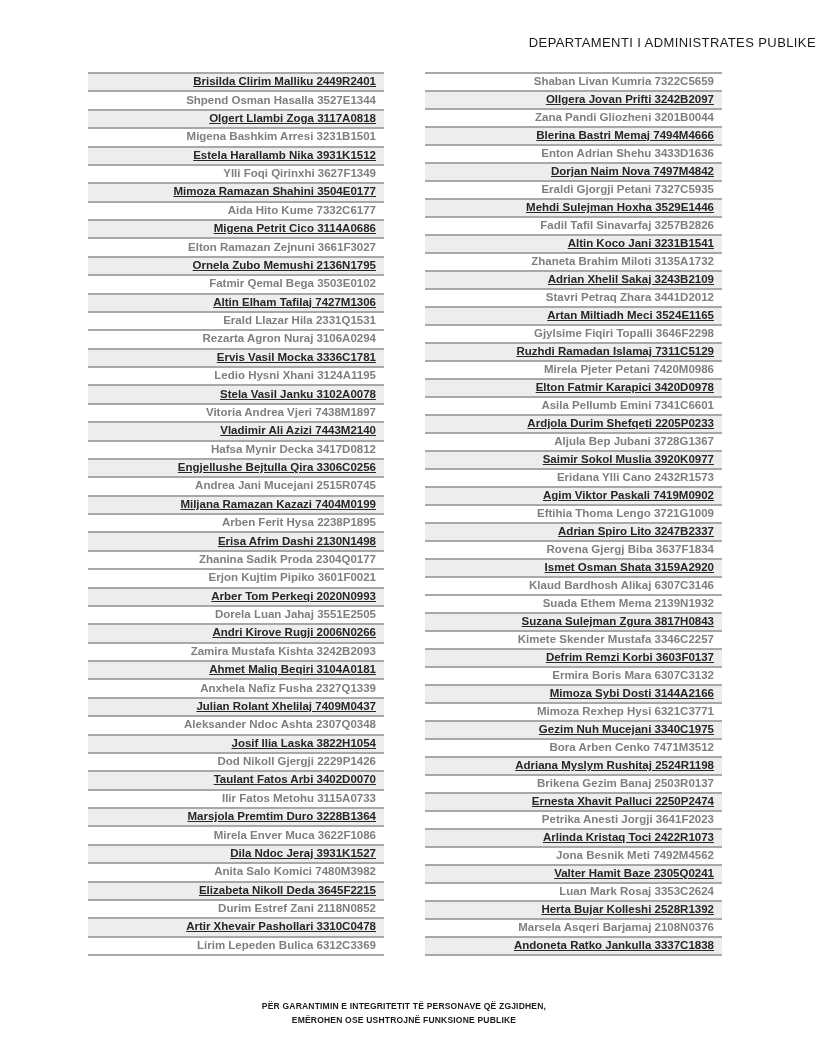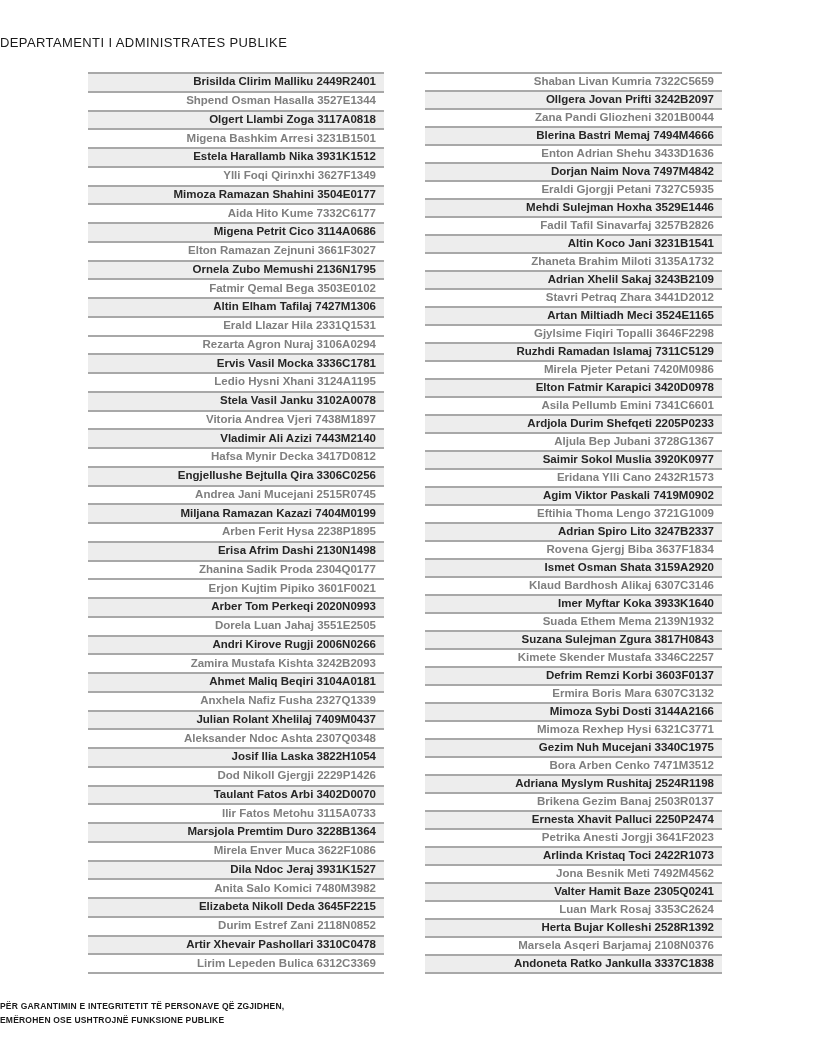--- a/index.html
+++ b/index.html
@@ -6,21 +6,21 @@
   html, body { background: #ffffff; }
   body {
     width: 816px; height: 1056px;
     position: relative;
     font-family: "Liberation Sans", sans-serif;
     overflow: hidden;
   }
   .page-title {
     position: absolute;
     top: 35px; left: 0; width: 816px;
-    text-align: left;
+    text-align: right;
     font-size: 13px;
     font-weight: normal;
     letter-spacing: 0.4px;
     color: #1a1a1a;
   }
   .columns {
     position: absolute;
     top: 72px; left: 88px;
     width: 634px;
     display: flex;
@@ -38,27 +38,27 @@
     border-bottom: 2px solid #a8a8a8;
     text-align: right;
     vertical-align: middle;
     padding: 0 8px 1px 0;
     font-size: 11.5px;
     line-height: 15px;
     white-space: nowrap;
     overflow: hidden;
   }
   tr.shaded { background: #ededed; }
-  tr.shaded td { color: #262626; font-weight: bold; }
+  tr.shaded td { color: #262626; font-weight: bold; text-decoration: underline; }
   tr.plain  { background: #ffffff; }
   tr.plain td  { color: #7f7f7f; font-weight: bold; }
   .footer-note {
     position: absolute;
     top: 999px; left: 0; width: 808px;
-    text-align: left;
+    text-align: center;
     font-size: 8.5px;
     font-weight: bold;
     letter-spacing: 0.2px;
     line-height: 14px;
     color: #1a1a1a;
   }
 </style>
 </head>
 <body>
 
@@ -294,23 +294,20 @@
           <td>Adrian Spiro Lito 3247B2337</td>
         </tr>
         <tr class="row plain">
           <td>Rovena Gjergj Biba 3637F1834</td>
         </tr>
         <tr class="row shaded">
           <td>Ismet Osman Shata 3159A2920</td>
         </tr>
         <tr class="row plain">
           <td>Klaud Bardhosh Alikaj 6307C3146</td>
-        </tr>
-        <tr class="row shaded">
-          <td>Imer Myftar Koka 3933K1640</td>
         </tr>
         <tr class="row plain">
           <td>Suada Ethem Mema 2139N1932</td>
         </tr>
         <tr class="row shaded">
           <td>Suzana Sulejman Zgura 3817H0843</td>
         </tr>
         <tr class="row plain">
           <td>Kimete Skender Mustafa 3346C2257</td>
         </tr>

